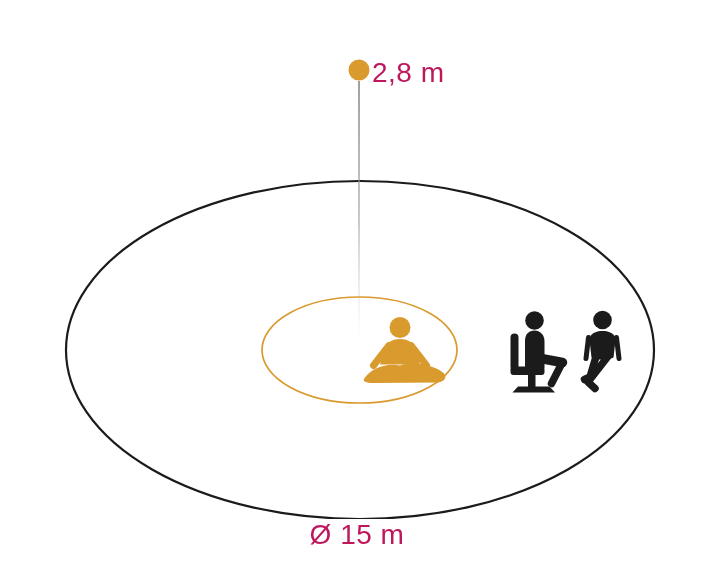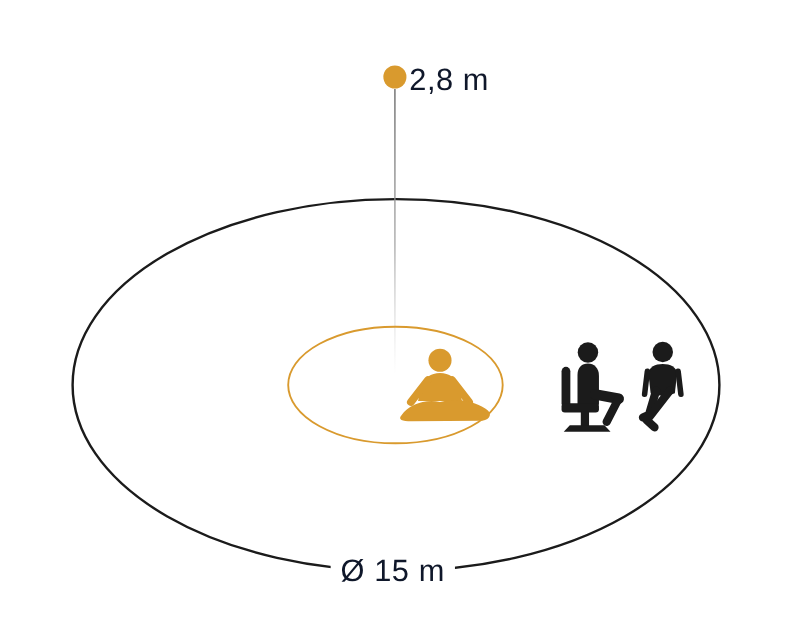--- a/index.html
+++ b/index.html
@@ -2,26 +2,26 @@
 <html><head>
 <meta charset="utf-8">
 <style>
   html,body{margin:0;padding:0;background:#fff}
   .stage{
     position:relative;width:722px;height:576px;background:#ffffff;
     overflow:hidden;font-family:"Liberation Sans",sans-serif;
   }
   .stage svg{position:absolute;left:0;top:0}
   .label{
-    position:absolute;font-size:28px;line-height:32px;color:#0f172a;
+    position:absolute;font-size:28px;line-height:32px;color:#be185d;
     background:#ffffff;white-space:nowrap;letter-spacing:0.5px;
   }
   #mount-label{left:370px;top:57px;padding:0 2px}
   #inner-label{left:358px;top:378px;transform:translateX(-50%);color:#d99a2e;padding:0 7px;letter-spacing:1.5px}
-  #outer-label{left:357px;top:503px;transform:translateX(-50%);padding:0 9px}
+  #outer-label{left:357px;top:519px;transform:translateX(-50%);padding:0 9px}
 </style>
 </head>
 <body>
 
 <div class="stage">
 
   <svg width="722" height="576" viewBox="0 0 722 576" xmlns="http://www.w3.org/2000/svg">
     <defs>
       <linearGradient id="lineFade" gradientUnits="userSpaceOnUse" x1="359" y1="81" x2="359" y2="340">
         <stop offset="0" stop-color="#808080" stop-opacity="1"></stop>

